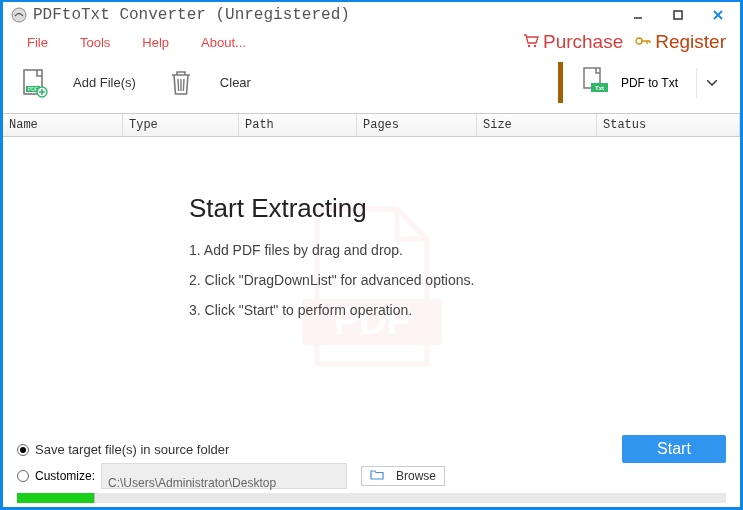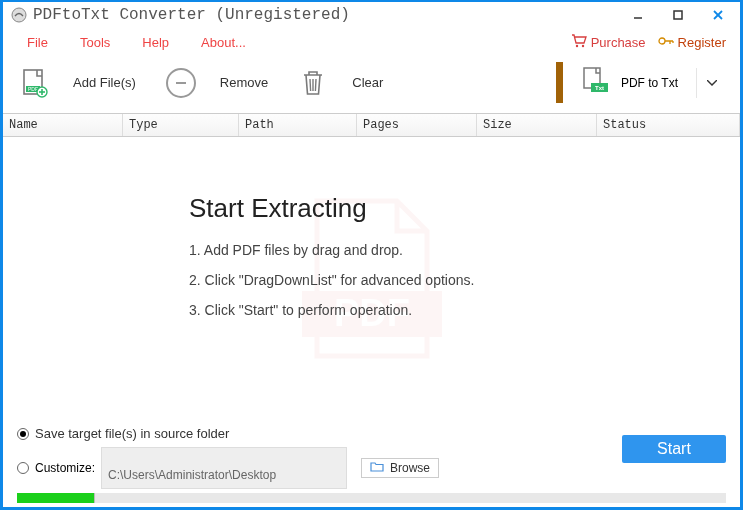--- a/index.html
+++ b/index.html
@@ -7,44 +7,44 @@
 .window { width: 743px; height: 510px; border: 3px solid #0e88e8; border-top-width: 2px; display: flex; flex-direction: column; position: relative; }
 .titlebar { height: 26px; display: flex; align-items: center; padding: 0 2px 0 8px; color: #555; font-size: 16px; }
 .titlebar .app-icon { width: 16px; height: 16px; margin-right: 6px; }
 .titlebar .spacer { flex: 1; }
 .titlebar .winbtn { width: 40px; height: 24px; display: flex; align-items: center; justify-content: center; cursor: pointer; }
 .titlebar .winbtn svg { stroke: #333; }
 .titlebar .winbtn.close svg { stroke: #0e88e8; }
 .menubar { display: flex; align-items: center; height: 28px; padding: 0 14px; }
 .menubar .menu-item { padding: 4px 10px; color: #ef4444; cursor: pointer; margin-right: 12px; font-size: 13px; }
 .menubar .flex { flex: 1; }
-.menubar .rlink { display: flex; align-items: center; gap: 4px; cursor: pointer; margin-left: 12px; color: #D73F3F; font-size: 13px; justify-content: center; }
+.menubar .rlink { display: flex; align-items: center; gap: 4px; cursor: pointer; margin-left: 12px; color: #D73F3F; font-size: 19px; justify-content: center; }
 .menubar .rlink.register { color: #c2410c; }
 .toolbar { display: flex; align-items: center; padding: 6px 14px 10px; gap: 8px; }
 .tool { display: flex; align-items: center; gap: 24px; padding: 2px 6px 2px 2px; cursor: pointer; color: #333; font-size: 13px; margin-right: 14px; }
 .tool .circle { width: 30px; height: 30px; border: 2px solid #999; border-radius: 50%; display:flex; align-items:center; justify-content:center; }
 .tool-icon-box { width: 30px; height: 30px; display:flex; align-items:center; justify-content:center; }
 .toolbar .flex { flex: 1; }
-.convert-group { display: flex; align-items: center; border-left: 7px solid #a16207; padding-left: 10px; }
+.convert-group { display: flex; align-items: center; border-left: 5px solid #a16207; padding-left: 10px; }
 .convert-btn { display:flex; align-items:center; gap: 10px; cursor:pointer; padding: 4px 8px; }
 .dropdown-caret { width: 30px; height: 30px; display:flex; align-items:center; justify-content:center; border-left:1px solid #e5e5e5; cursor:pointer; margin-left: 10px; }
 .table-head { background: linear-gradient(#fdfdfd,#f3f3f3); border-top: 1px solid #ccc; border-bottom: 1px solid #ccc; height: 24px; display: flex; align-items: center; font-family: "Courier New", monospace; font-size: 12px; color: #333; }
 .table-head .col { border-right: 1px solid #ddd; padding: 0 6px; height: 100%; display:flex; align-items:center; }
 .col-name{width:120px}.col-type{width:116px}.col-path{width:118px}.col-pages{width:120px}.col-size{width:120px}.col-status{flex:1}
 .main-area { flex: 1; position: relative; background: #fff; overflow:hidden; }
 .watermark { position: absolute; left: 50%; top: 50%; transform: translate(-50%,-48%); opacity: 0.09; pointer-events:none; }
 .instructions { position: absolute; left: 186px; top: 56px; color: #333; }
 .instructions h1 { font-size: 26px; font-weight: 400; color: #222; margin-bottom: 18px; }
 .instructions p { font-size: 14px; color: #444; margin-bottom: 14px; }
 .bottom-panel { border-top: none; padding: 6px 14px 4px; }
 .radio-row { display:flex; align-items:center; gap: 6px; font-size: 13px; color: #333; margin-bottom: 6px; }
 .radio { width: 12px; height: 12px; border: 1px solid #666; border-radius:50%; display:inline-flex; align-items:center; justify-content:center; cursor:pointer; }
 .radio.selected::after { content:""; width:6px; height:6px; background:#000; border-radius:50%; }
-.pathbox { background:#eee; border:1px solid #ddd; padding: 20px 6px; width: 246px; height: 20px; font-size: 12px; color:#666; font-family: Arial; }
-.browse-btn { display:flex; align-items:center; gap: 6px; border:1px solid #ccc; padding: 1px 8px; height: 20px; cursor:pointer; font-size:12px; color:#333; margin-left: 8px; }
+.pathbox { background:#eee; border:1px solid #ddd; padding: 12px 6px; width: 246px; height: 20px; font-size: 12px; color:#666; font-family: Arial; }
+.browse-btn { display:flex; align-items:center; gap: 12px; border:1px solid #ccc; padding: 1px 8px; height: 20px; cursor:pointer; font-size:12px; color:#333; margin-left: 8px; }
 .row-customize { display:flex; align-items:center; gap:6px; }
 .start-btn { position:absolute; right: 14px; bottom: 44px; width: 104px; height: 28px; background:#2f95ee; color:#fff; font-size:16px; display:flex; align-items:center; justify-content:center; border-radius: 2px; cursor:pointer; }
 .progress-bar { height: 10px; background:#e8e8e8; position: relative; margin-top: 4px; }
 .progress-fill { position:absolute; left:0; top:0; bottom:0; width: 11%; background:#1bd01b; border-right: 1px solid #bbb; }
 </style>
 </head>
 <body>
 
 <div class="window">
   <div class="titlebar">
@@ -104,28 +104,20 @@
             <rect x="4" y="2" width="18" height="24" fill="none" stroke="#7a7a7a" stroke-width="1.6"></rect>
             <path d="M17 2v6h5" fill="none" stroke="#7a7a7a" stroke-width="1.6"></path>
             <rect x="6" y="18" width="14" height="6" fill="#2fb86a"></rect>
             <text x="13" y="23" font-size="5" fill="#fff" text-anchor="middle" font-family="Arial">PDF</text>
             <circle cx="22" cy="24" r="5" fill="#fff" stroke="#2fb86a" stroke-width="1.4"></circle>
             <line x1="22" y1="21" x2="22" y2="27" stroke="#2fb86a" stroke-width="1.6"></line>
             <line x1="19" y1="24" x2="25" y2="24" stroke="#2fb86a" stroke-width="1.6"></line>
           </svg>
       </span>
       <span>Add File(s)</span>
-    </div>
-    <div class="tool">
-      <span class="circle">
-          <svg width="14" height="14">
-            <line x1="2" y1="7" x2="12" y2="7" stroke="#999" stroke-width="2"></line>
-          </svg>
-        </span>
-      <span>Remove</span>
     </div>
     <div class="tool">
       <span class="tool-icon-box">
         <svg width="26" height="30" viewBox="0 0 26 30">
             <path d="M4 7h18M9 7V4h8v3M6 7l1.5 19h11L20 7" fill="none" stroke="#7a7a7a" stroke-width="1.6"></path>
             <line x1="10" y1="11" x2="10.6" y2="23" stroke="#7a7a7a" stroke-width="1.4"></line>
             <line x1="13" y1="11" x2="13" y2="23" stroke="#7a7a7a" stroke-width="1.4"></line>
             <line x1="16" y1="11" x2="15.4" y2="23" stroke="#7a7a7a" stroke-width="1.4"></line>
           </svg>
       </span>

